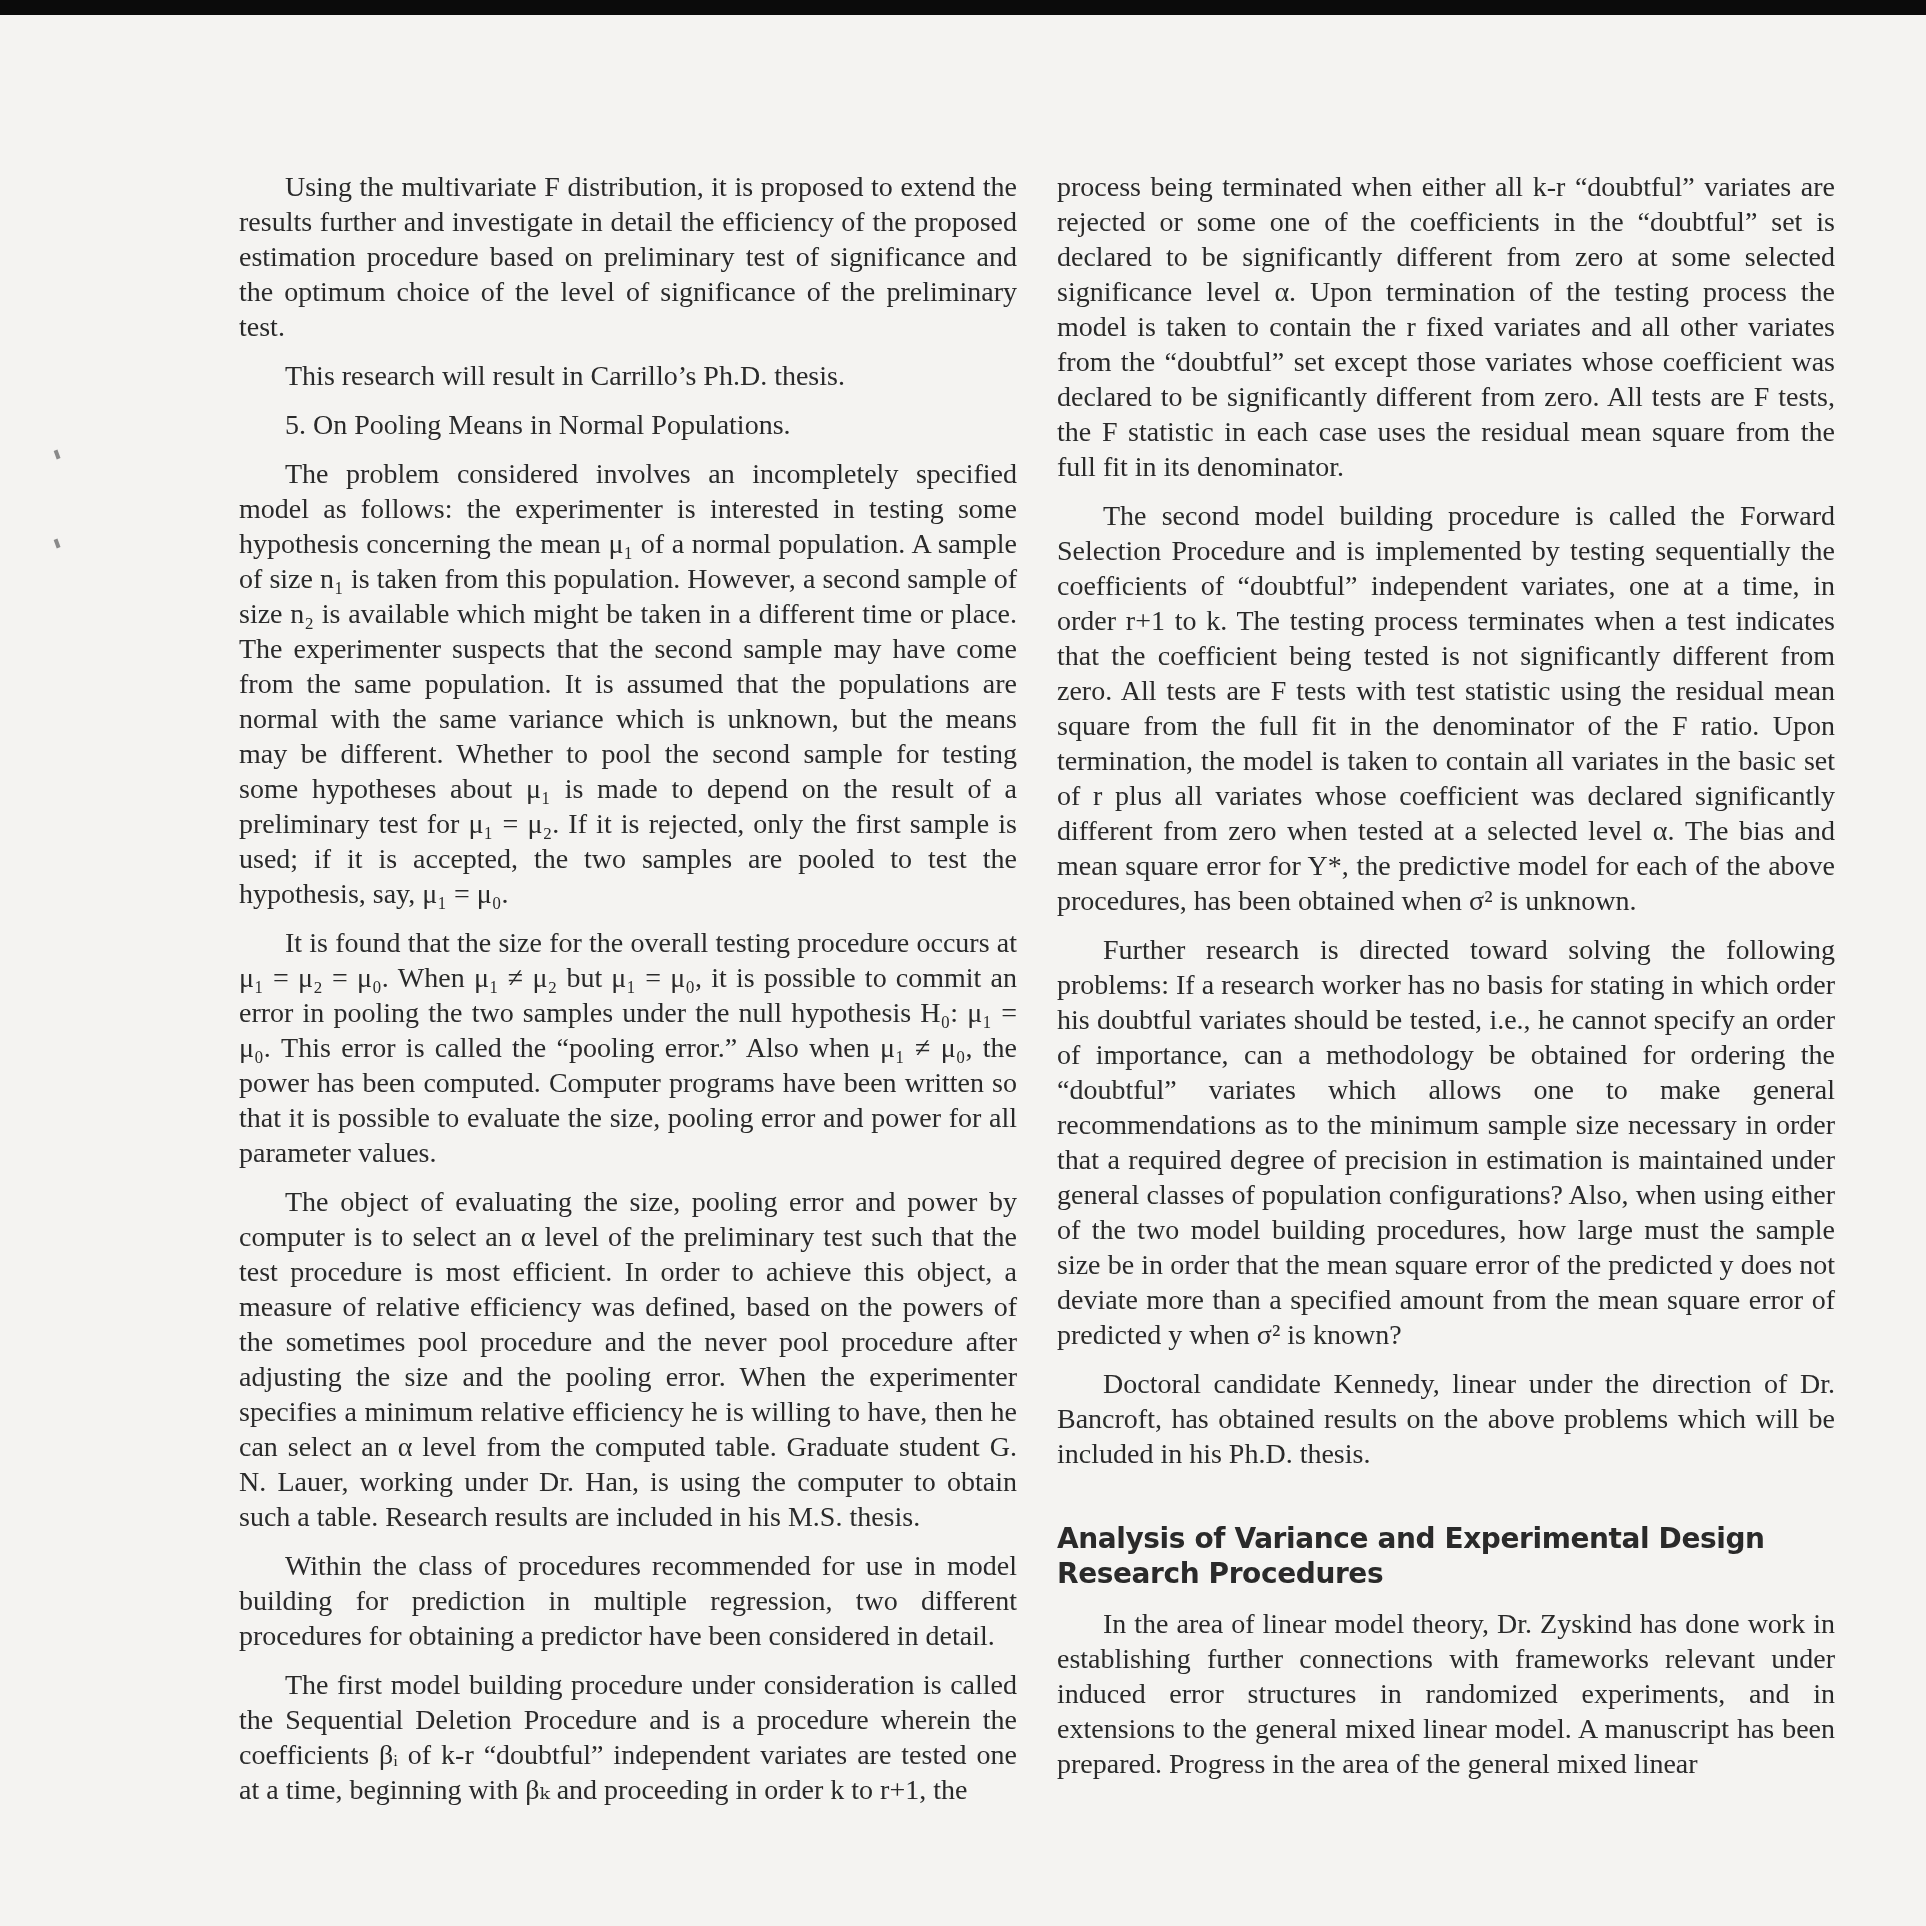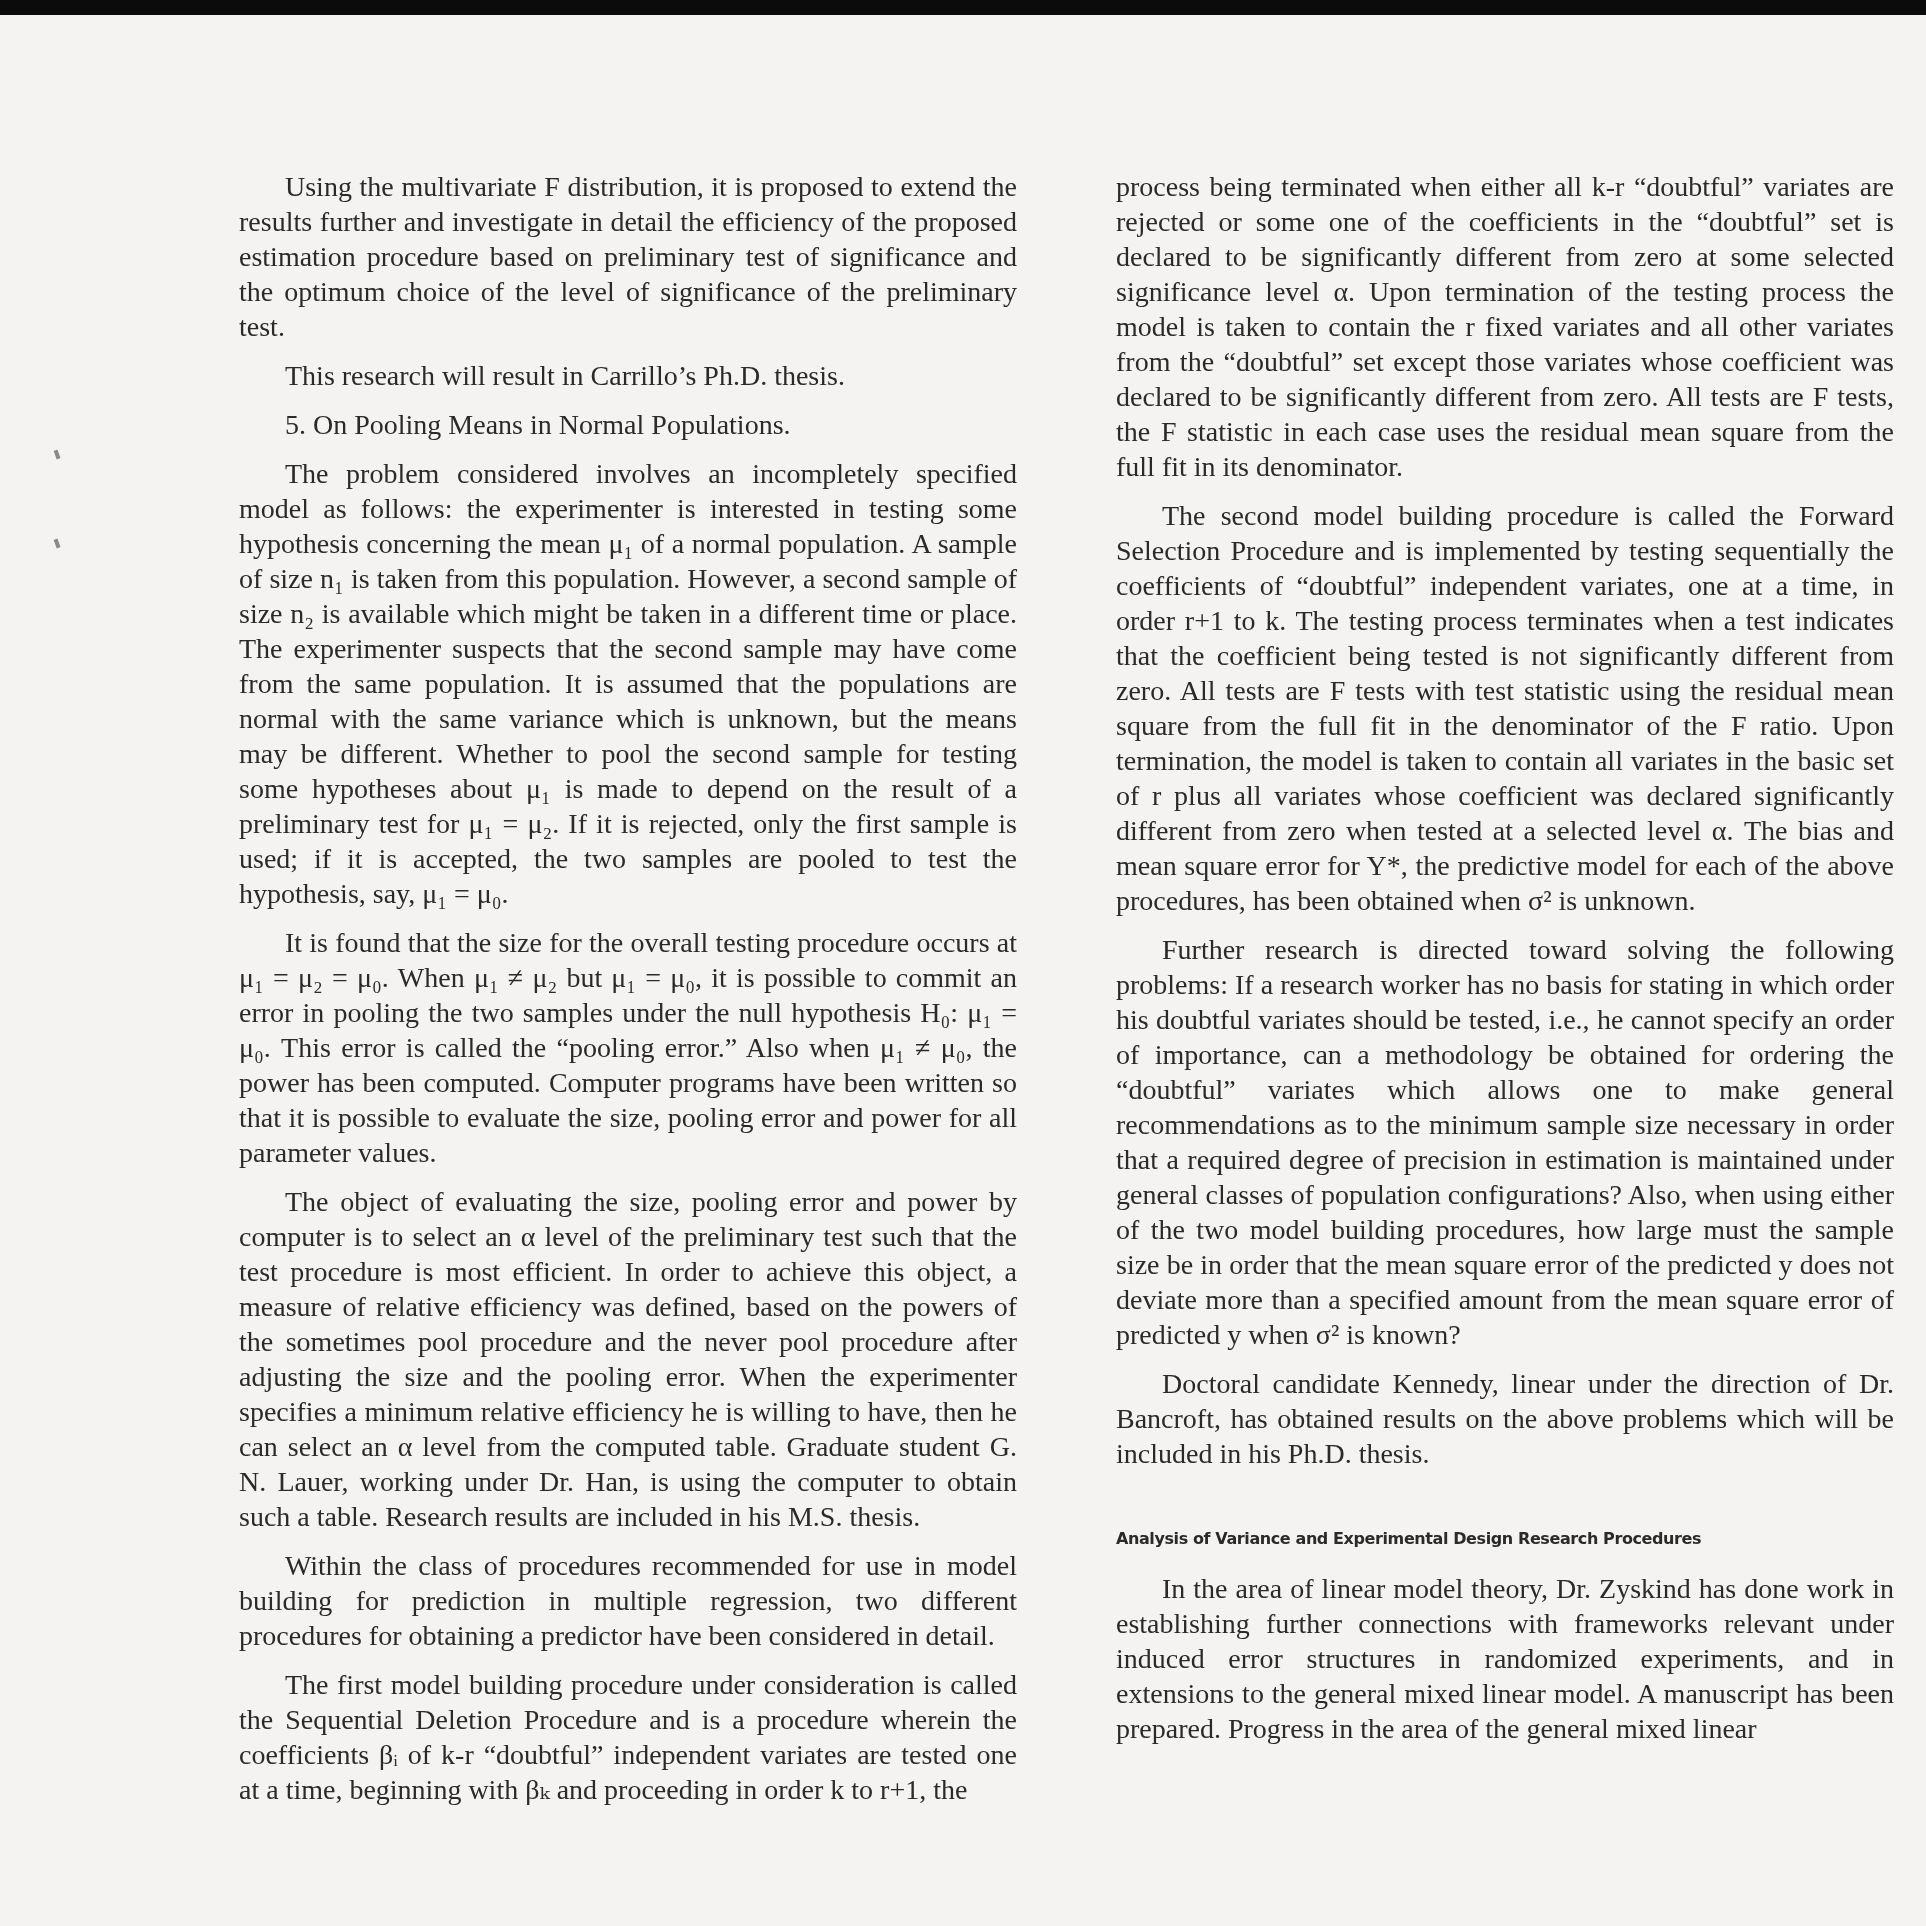--- a/index.html
+++ b/index.html
@@ -18,27 +18,27 @@
   .page-mark {
     position: absolute; width: 3.9px; height: 8.5px; background: #8a8a8a;
     transform: rotate(-20deg);
   }
   .column {
     position: absolute; top: 169px; width: 778px;
     font-size: 28px; line-height: 35px;
     text-align: justify;
   }
   .col-left { left: 239px; }
-  .col-right { left: 1116px; }
+  .col-right { left: 1057px; }
   .column p { margin: 0 0 14px 0; text-indent: 46px; hyphens: manual; }
   .column p.cont { text-indent: 0; }
   .section-heading {
     font-family: "DejaVu Sans", "Liberation Sans", sans-serif;
     font-weight: bold;
-    font-size: 16px; line-height: 35px;
+    font-size: 28px; line-height: 35px;
     margin: 50px 0 15.4px 0;
     text-align: left;
     letter-spacing: -0.4px;
   }
 </style>
 </head>
 <body>
 
 <div class="topbar"></div>
 <div class="page-mark" style="left:55px;top:450px;"></div>

